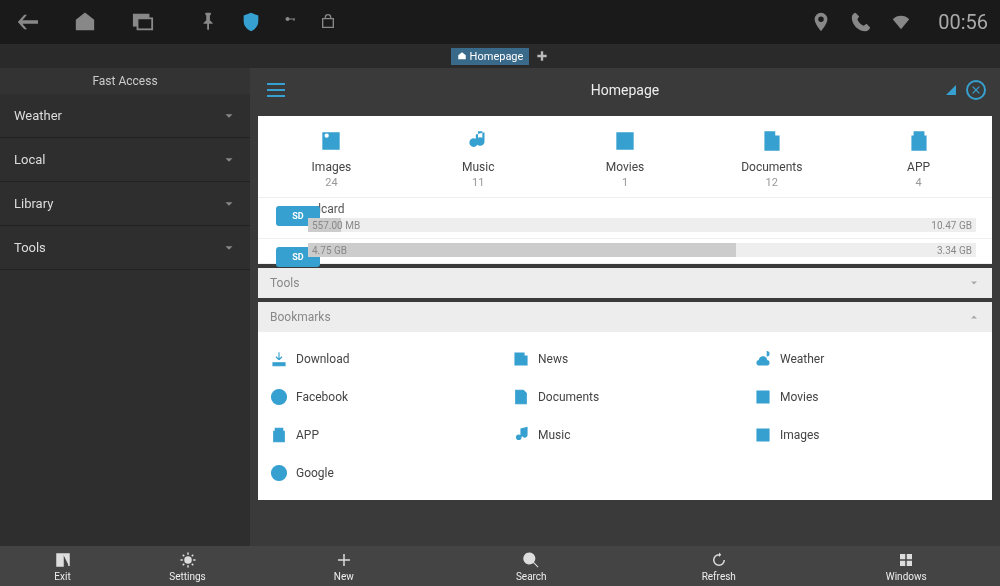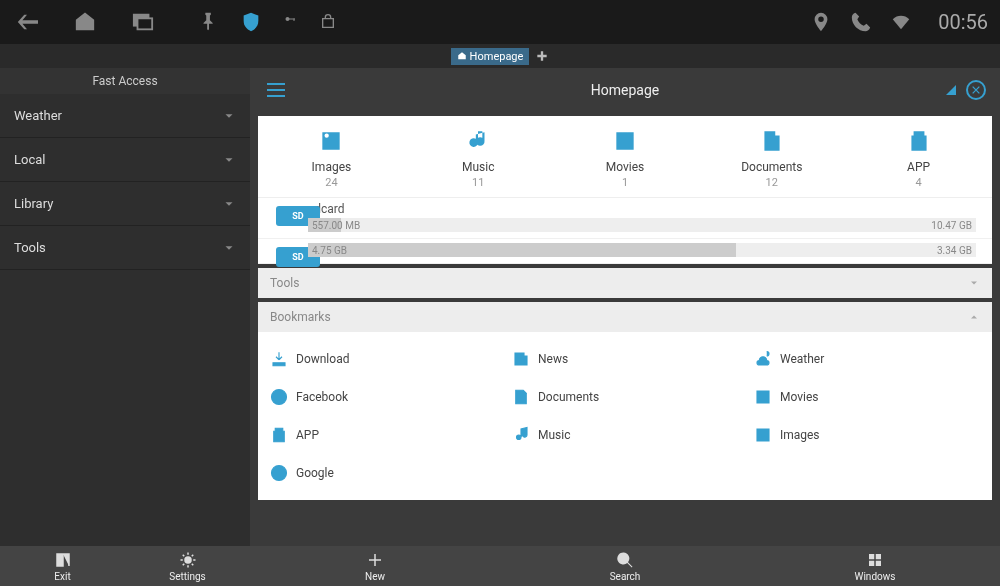--- a/index.html
+++ b/index.html
@@ -336,18 +336,24 @@
      <span class="bb-label">New</span>
    </div>
       <div class="bb-item">
      <svg class="bb-ico" viewBox="0 0 24 24" fill="#ddd">
           <path d="M10 2a8 8 0 105 14l6 6 1-1-6-6a8 8 0 00-6-13z"></path>
         </svg>
      <span class="bb-label">Search</span>
    </div>
       <div class="bb-item">
      <svg class="bb-ico" viewBox="0 0 24 24" fill="#ddd">
+          <path d="M12 4a8 8 0 108 8h-2a6 6 0 11-6-6V4zM12 2v6l3-3z"></path>
+        </svg>
+     <span class="bb-label">Refresh</span>
+   </div>
+      <div class="bb-item">
+     <svg class="bb-ico" viewBox="0 0 24 24" fill="#ddd">
           <path d="M4 4h7v7H4zM13 4h7v7h-7zM4 13h7v7H4zM13 13h7v7h-7z"></path>
         </svg>
      <span class="bb-label">Windows</span>
    </div>
     </div>
 </div>
 
 </body></html>

